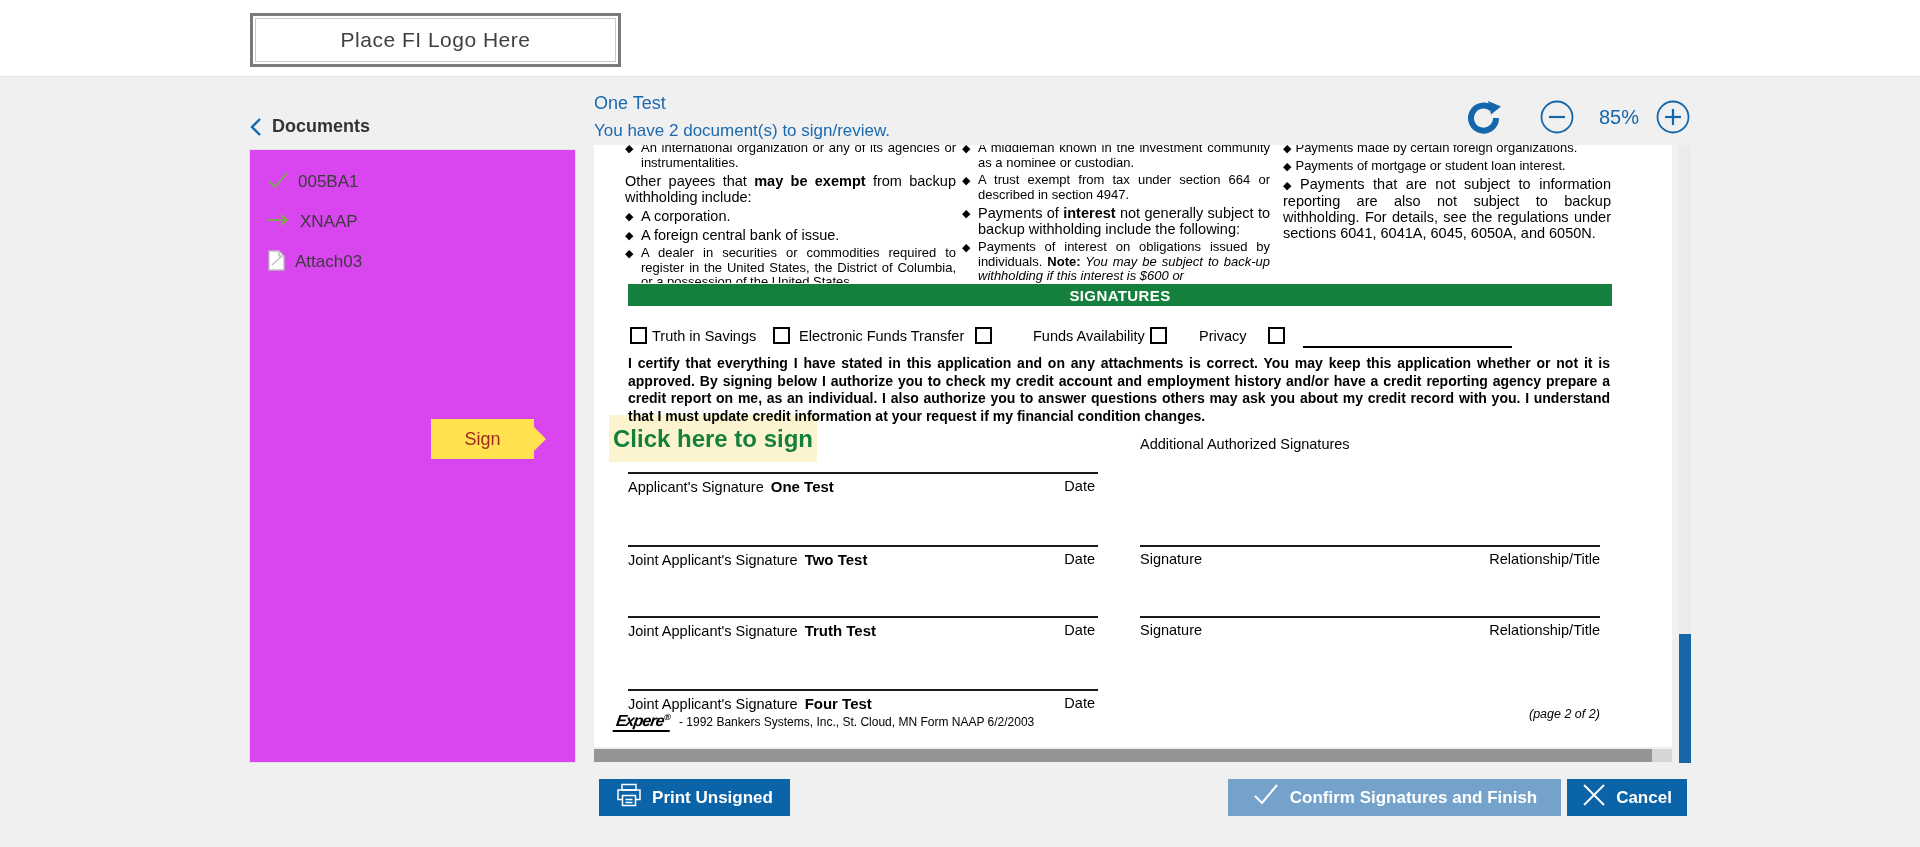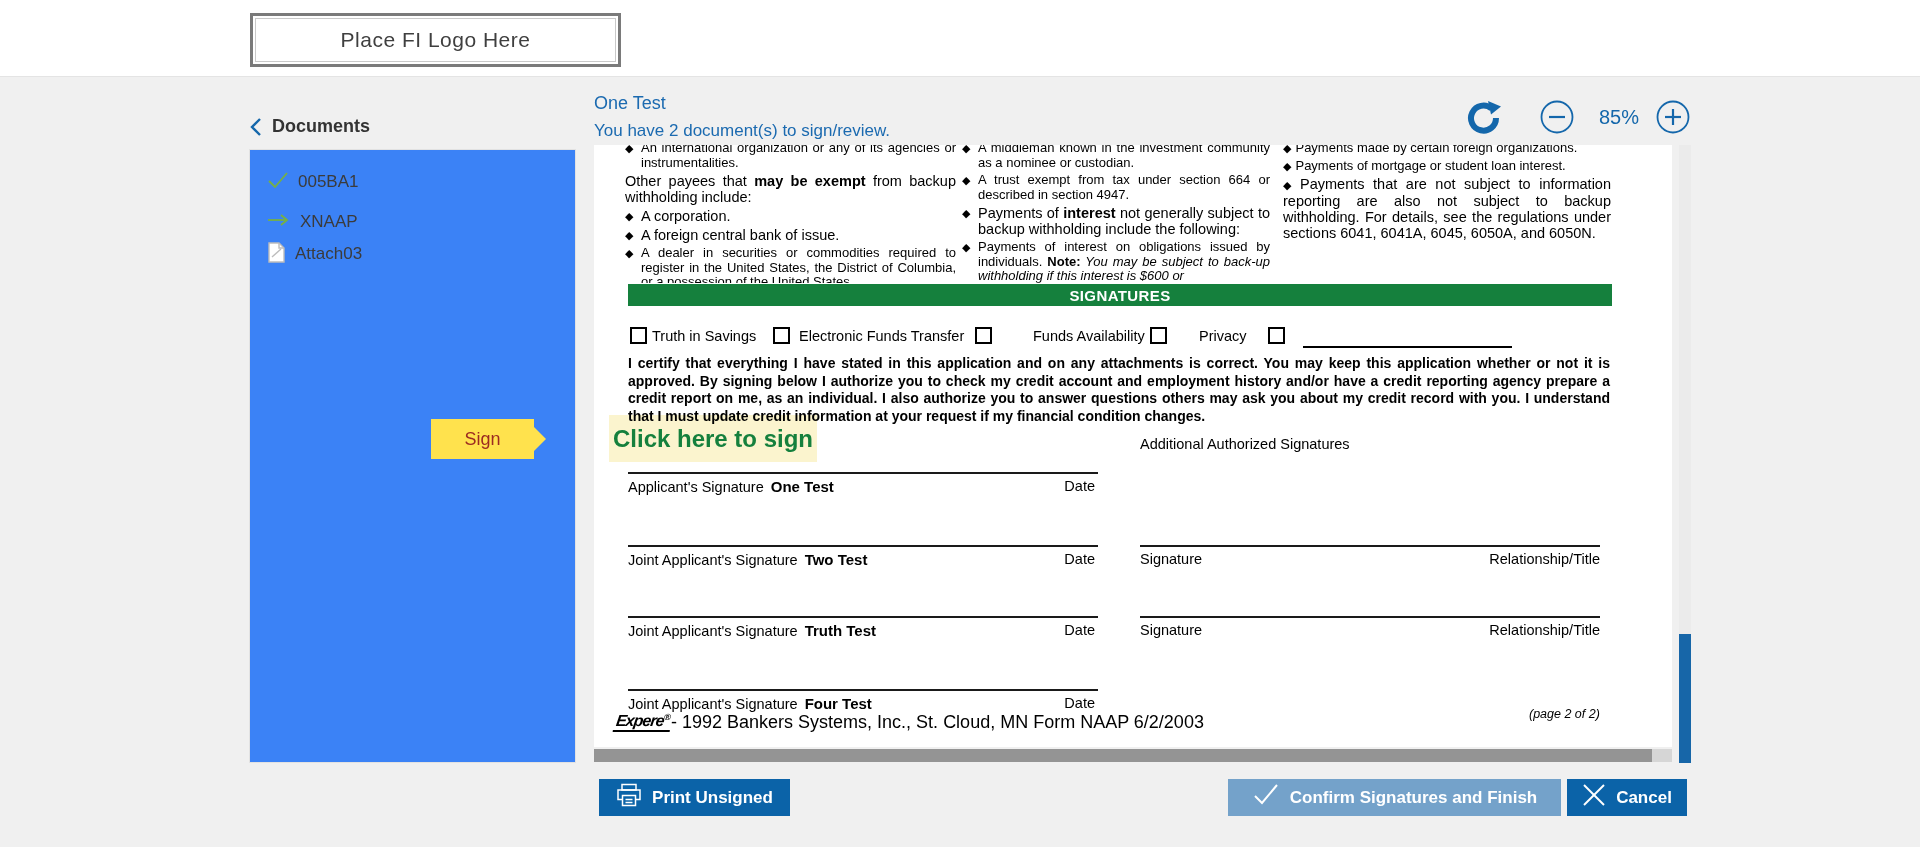--- a/index.html
+++ b/index.html
@@ -18,21 +18,21 @@
     font-size:21px; color:#3f3f3f; letter-spacing:0.5px; }
   
   .back-btn { position:absolute; left:250px; top:116px; display:flex; align-items:center; gap:10px; cursor:pointer; }
   .back-btn svg { display:block; }
   .docs-title { font-size:18px; font-weight:bold; color:#333; }
   .signer-name { position:absolute; left:594px; top:93px; font-size:18px; color:#1b6ab0; }
   .docs-notice { position:absolute; left:594px; top:121px; font-size:17px; color:#1b6ab0; }
   .ctrl { position:absolute; cursor:pointer; }
   .zoom-level { position:absolute; left:1593px; top:106px; width:52px; text-align:center; font-size:20px; color:#1467ab; }
   
-  .sidebar { position:absolute; left:249px; top:149px; width:327px; height:614px; background:#3b82f6; border:1px solid #e2e2e2; }
+  .sidebar { position:absolute; left:249px; top:149px; width:327px; height:614px; background:#d946ef; border:1px solid #e2e2e2; }
   .doc-item { position:absolute; left:0; width:100%; height:40px; display:flex; align-items:center; padding-left:17px; gap:9px; cursor:pointer; }
   .doc-item .lbl { font-size:17px; color:#3b3b3b; }
   
   .sign-tab { position:absolute; left:431px; top:419px; width:103px; height:40px; background:#ffe24d;
     display:flex; align-items:center; justify-content:center; font-size:18px; color:#9c2b21; cursor:pointer; z-index:5; }
   .sign-tab::after { content:""; position:absolute; right:-12px; top:50%; transform:translateY(-50%);
     border-left:12px solid #ffe24d; border-top:12px solid transparent; border-bottom:12px solid transparent; }
   
   .doc-page { position:absolute; left:594px; top:145px; width:1078px; height:602px; background:#fff; overflow:hidden; color:#000; }
   .cols { position:absolute; top:-4px; height:142px; overflow:hidden; text-align:justify; }
@@ -58,21 +58,21 @@
   .sig-row { position:absolute; left:34px; width:470px; border-top:2px solid #1a1a1a; }
   .sig-row .line2 { position:relative; padding-top:4px; font-size:14.5px; display:flex; align-items:baseline; }
   .sig-row .nm { font-weight:bold; font-size:15px; margin-left:7px; }
   .sig-row .date { position:absolute; right:3px; top:4px; font-size:14.5px; }
   .add-row { position:absolute; left:546px; width:460px; border-top:2px solid #1a1a1a; }
   .add-row .line2 { position:relative; padding-top:4px; font-size:14.5px; }
   .add-row .rt { position:absolute; right:0; top:4px; font-size:14.5px;margin-left:35px; }
   .doc-footer { position:absolute; left:20px; top:567px; display:flex; align-items:center; }
   .brand { font-style:italic; font-weight:bold; font-size:16px; letter-spacing:-1px; border-bottom:2px solid #000; padding:0 2px; transform:skewX(-8deg); }
   .brand-reg { font-size:9px; vertical-align:super; }
-  .footer-text { font-size:18px; }
+  .footer-text { font-size:12px; margin-left:8px; }
   .page-ind { position:absolute; left:935px; top:562px; font-size:12.5px; font-style:italic; }
   
   .hscroll { position:absolute; left:594px; top:749px; width:1078px; height:13px; background:#d6d6d6; }
   .hthumb { position:absolute; left:0; top:0; height:13px; width:1058px; background:#949494; cursor:pointer; }
   .vtrack { position:absolute; left:1679px; top:145px; width:12px; height:618px; background:#ebebeb; }
   .vthumb { position:absolute; left:0; top:489px; width:12px; height:129px; background:#1766a8; cursor:pointer; }
   
   .btn { position:absolute; top:779px; height:37px; display:flex; align-items:center; justify-content:center; gap:10px;
     color:#fff; font-size:17px; font-weight:bold; cursor:pointer; }
   .btn-print { left:599px; width:191px; background:#0b63a8; }
@@ -138,21 +138,21 @@
   </div>
   <div class="doc-item" style="top:52px;">
     <span>
       <svg width="24" height="14" viewBox="0 0 24 14">
           <line x1="1" y1="7" x2="19" y2="7" stroke="#77b043" stroke-width="1.8"></line>
           <polyline points="14,2 20,7 14,12" fill="none" stroke="#77b043" stroke-width="1.8"></polyline>
         </svg>
     </span>
     <span class="lbl">XNAAP</span>
   </div>
-  <div class="doc-item" style="top:84px;">
+  <div class="doc-item" style="top:92px;">
     <span>
       <svg width="19" height="21" viewBox="0 0 19 21">
         <path d="M2 1 h10 l5 5 v14 h-15 z" fill="#fff" stroke="#bdbdbd" stroke-width="1.4"></path>
         <path d="M12 1 v5 h5" fill="none" stroke="#bdbdbd" stroke-width="1.4"></path>
         <line x1="5" y1="15" x2="14" y2="7" stroke="#bdbdbd" stroke-width="1.4"></line>
       </svg>
     </span>
     <span class="lbl">Attach03</span>
   </div>
 </div>

